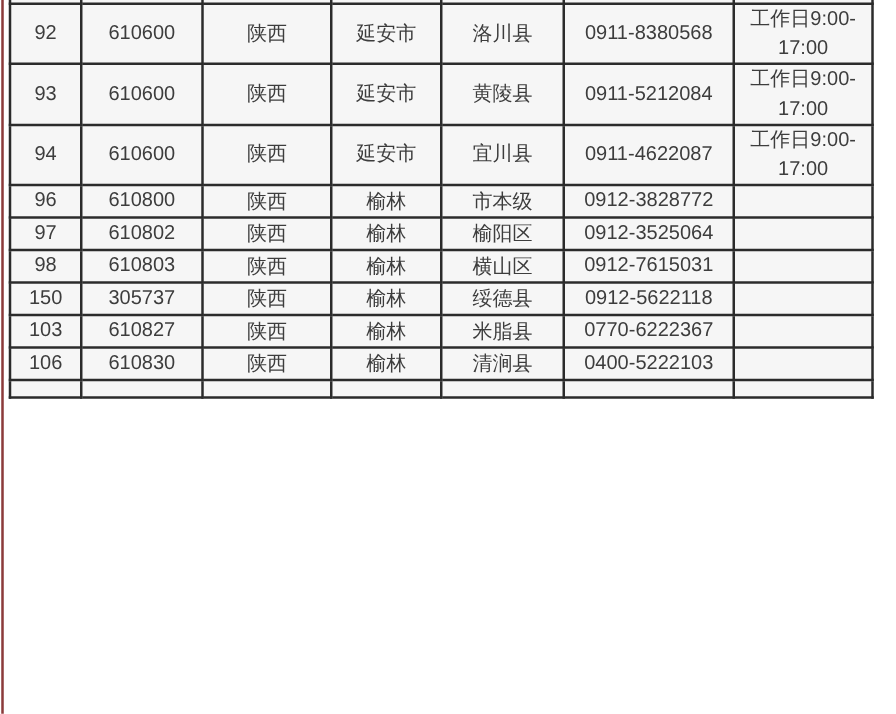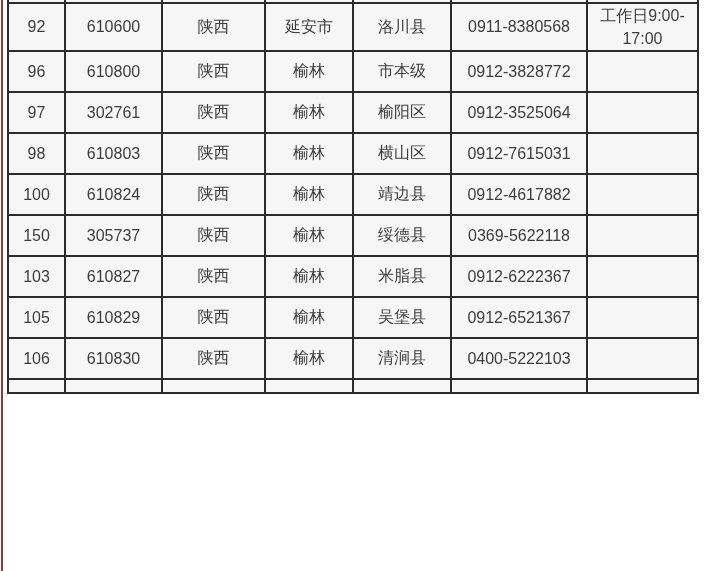--- a/index.html
+++ b/index.html
@@ -32,21 +32,21 @@
     text-align: center;
     vertical-align: middle;
     color: #3d3d3d;
     font-size: 16px;
     padding: 0;
     overflow: hidden;
   }
   tr.row-partial-top  { height: 4px; }
   tr.row-partial-bottom { height: 14px; }
   tr.row-tall  { height: 48px; margin-left: 10px; }
-  tr.row-short { height: 41px; }
+  tr.row-short { height: 26px; }
   td.c6 {
     font-size: 15px;
     line-height: 1.45;
     padding: 2px 6px;
   }
 </style>
 </head>
 <body>
 
 <div class="red-rule"></div>
@@ -73,81 +73,81 @@
     </tr>
   <tr class="row-tall">
         <td class="c0">92</td>
         <td class="c1">610600</td>
         <td class="c2">陕西</td>
         <td class="c3">延安市</td>
         <td class="c4">洛川县</td>
         <td class="c5">0911-8380568</td>
         <td class="c6">工作日9:00-17:00</td>
       </tr>
+      <tr class="row-tall">
+        <td class="c0">93</td>
+        <td class="c1">610600</td>
+        <td class="c2">陕西</td>
+        <td class="c3">延安市</td>
+        <td class="c4">黄陵县</td>
+        <td class="c5">0911-5212084</td>
+        <td class="c6">工作日9:00-17:00</td>
+      </tr>
+      <tr class="row-tall">
+        <td class="c0">94</td>
+        <td class="c1">610600</td>
+        <td class="c2">陕西</td>
+        <td class="c3">延安市</td>
+        <td class="c4">宜川县</td>
+        <td class="c5">0911-4622087</td>
+        <td class="c6">工作日9:00-17:00</td>
+      </tr>
       <tr class="row-short">
         <td class="c0">96</td>
         <td class="c1">610800</td>
         <td class="c2">陕西</td>
         <td class="c3">榆林</td>
         <td class="c4">市本级</td>
         <td class="c5">0912-3828772</td>
         <td class="c6"></td>
       </tr>
       <tr class="row-short">
         <td class="c0">97</td>
-        <td class="c1">302761</td>
+        <td class="c1">610802</td>
         <td class="c2">陕西</td>
         <td class="c3">榆林</td>
         <td class="c4">榆阳区</td>
         <td class="c5">0912-3525064</td>
         <td class="c6"></td>
       </tr>
       <tr class="row-short">
         <td class="c0">98</td>
         <td class="c1">610803</td>
         <td class="c2">陕西</td>
         <td class="c3">榆林</td>
         <td class="c4">横山区</td>
         <td class="c5">0912-7615031</td>
         <td class="c6"></td>
       </tr>
       <tr class="row-short">
-        <td class="c0">100</td>
-        <td class="c1">610824</td>
-        <td class="c2">陕西</td>
-        <td class="c3">榆林</td>
-        <td class="c4">靖边县</td>
-        <td class="c5">0912-4617882</td>
-        <td class="c6"></td>
-      </tr>
-      <tr class="row-short">
         <td class="c0">150</td>
         <td class="c1">305737</td>
         <td class="c2">陕西</td>
         <td class="c3">榆林</td>
         <td class="c4">绥德县</td>
-        <td class="c5">0369-5622118</td>
+        <td class="c5">0912-5622118</td>
         <td class="c6"></td>
       </tr>
       <tr class="row-short">
         <td class="c0">103</td>
         <td class="c1">610827</td>
         <td class="c2">陕西</td>
         <td class="c3">榆林</td>
         <td class="c4">米脂县</td>
-        <td class="c5">0912-6222367</td>
-        <td class="c6"></td>
-      </tr>
-      <tr class="row-short">
-        <td class="c0">105</td>
-        <td class="c1">610829</td>
-        <td class="c2">陕西</td>
-        <td class="c3">榆林</td>
-        <td class="c4">吴堡县</td>
-        <td class="c5">0912-6521367</td>
+        <td class="c5">0770-6222367</td>
         <td class="c6"></td>
       </tr>
       <tr class="row-short">
         <td class="c0">106</td>
         <td class="c1">610830</td>
         <td class="c2">陕西</td>
         <td class="c3">榆林</td>
         <td class="c4">清涧县</td>
         <td class="c5">0400-5222103</td>
         <td class="c6"></td>

